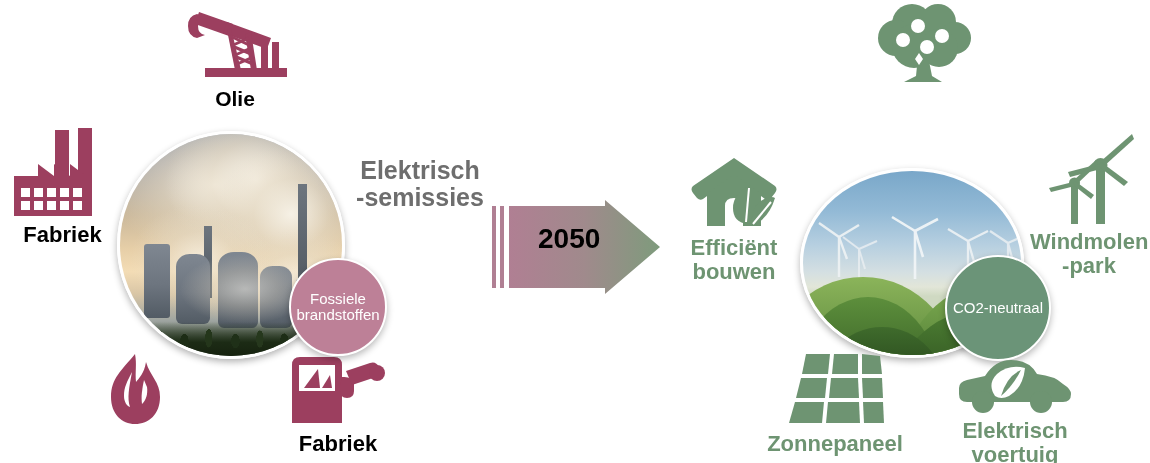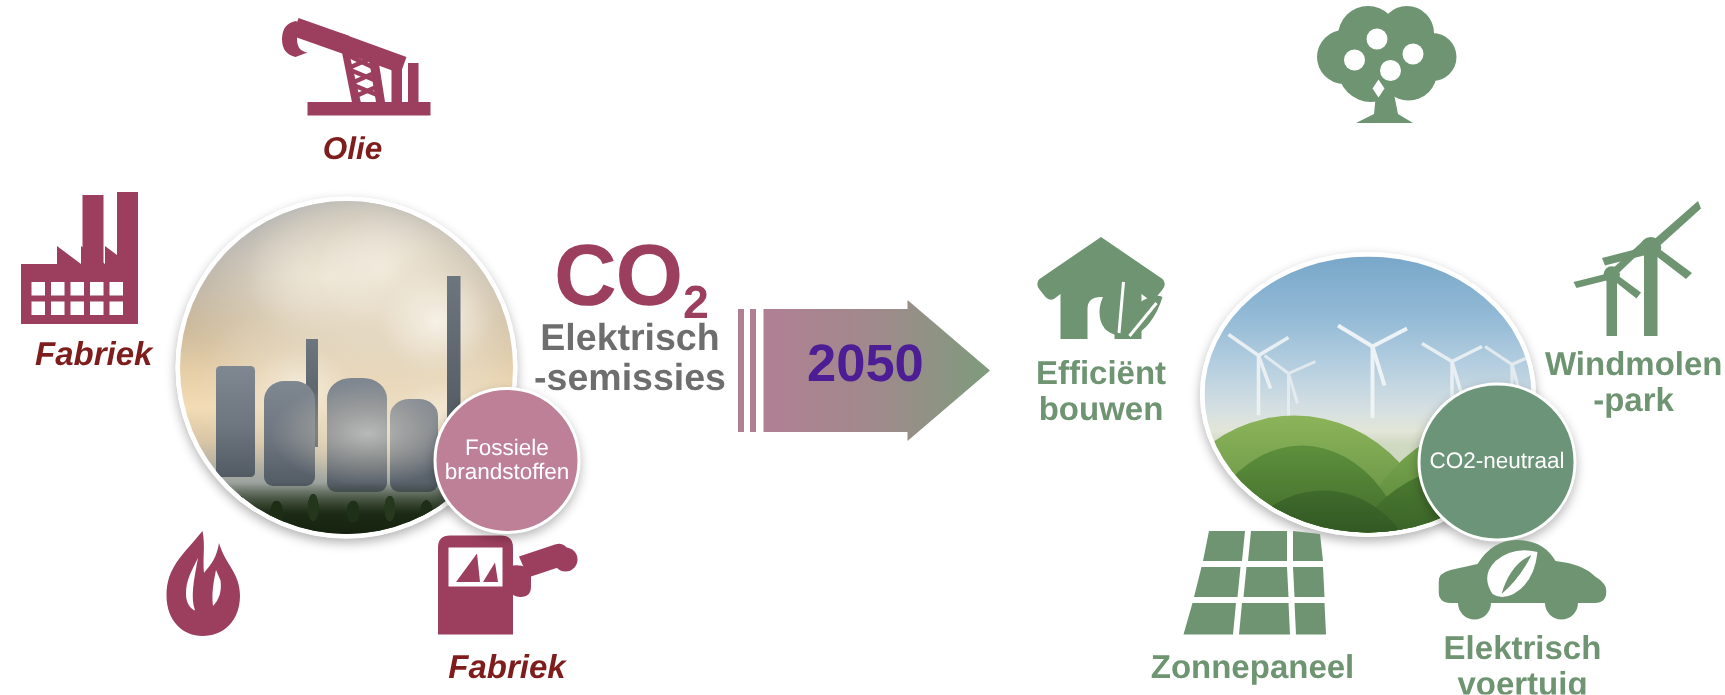--- a/index.html
+++ b/index.html
@@ -16,21 +16,21 @@
   #stage { position: relative; width: 1150px; height: 463px; }
 
   .node { position: absolute; }
 
   .icon-label {
     text-align: center;
     font-weight: bold;
     line-height: 1.08;
     white-space: pre-line;
   }
-  .lbl-gray  { color: #7f1d1d; font-style: italic; }
+  .lbl-gray  { color: #000000; }
   .lbl-green { color: #6e9472; }
 
   
   .photo-circle {
     border-radius: 50%;
     overflow: hidden;
     position: relative;
     box-shadow: 0 3px 7px rgba(0,0,0,0.30);
     border: 3px solid #ffffff;
   }
@@ -110,23 +110,23 @@
     font-size: 25px;
     line-height: 1.06;
     white-space: pre-line;
     margin-top: 1px;
   }
 
   
   .arrow-wrap { position: absolute; }
   .arrow-text {
     position: absolute;
-    color: #4c1d95;
+    color: #000000;
     font-weight: bold;
-    font-size: 35px;
+    font-size: 28px;
     left: 46px; top: 23px;
     letter-spacing: 0px;
   }
 </style>
 </head>
 <body>
 
 <div id="stage">
 
   <div class="node" style="left:175px; top:4px; width:120px;">
@@ -218,21 +218,20 @@
     <div class="tower" style="left:140px; top:132px; width:32px; height:62px; border-radius:40% 40% 6px 6px / 18% 18% 6px 6px;"></div>
     <div class="tower" style="left:176px; top:145px; width:26px; height:50px; border-radius:3px;"></div>
     <div class="smoke" style="left:60px; top:120px; width:130px; height:70px; opacity:.55;"></div>
     <div class="treeline"></div>
   </div>
 
   <div class="badge badge-fossil" style="left:289px; top:258px; width:98px; height:98px; font-size:15px;">Fossiele
 brandstoffen</div>
 
   <div class="co2-wrap" style="left:352px; top:156px; width:136px;">
-    <div class="co2-main"><span>CO</span><sub>2</sub></div>
     <div class="co2-sub">Elektrisch
 -semissies</div>
   </div>
 
   <div class="arrow-wrap" style="left:492px; top:200px; width:168px; height:94px;">
     <svg width="168" height="94" viewBox="0 0 168 94">
       <defs>
         <linearGradient id="arrGrad" x1="0" y1="0" x2="1" y2="0">
           <stop offset="0%" stop-color="#b07f93"></stop>
           <stop offset="50%" stop-color="#a08a8c"></stop>

